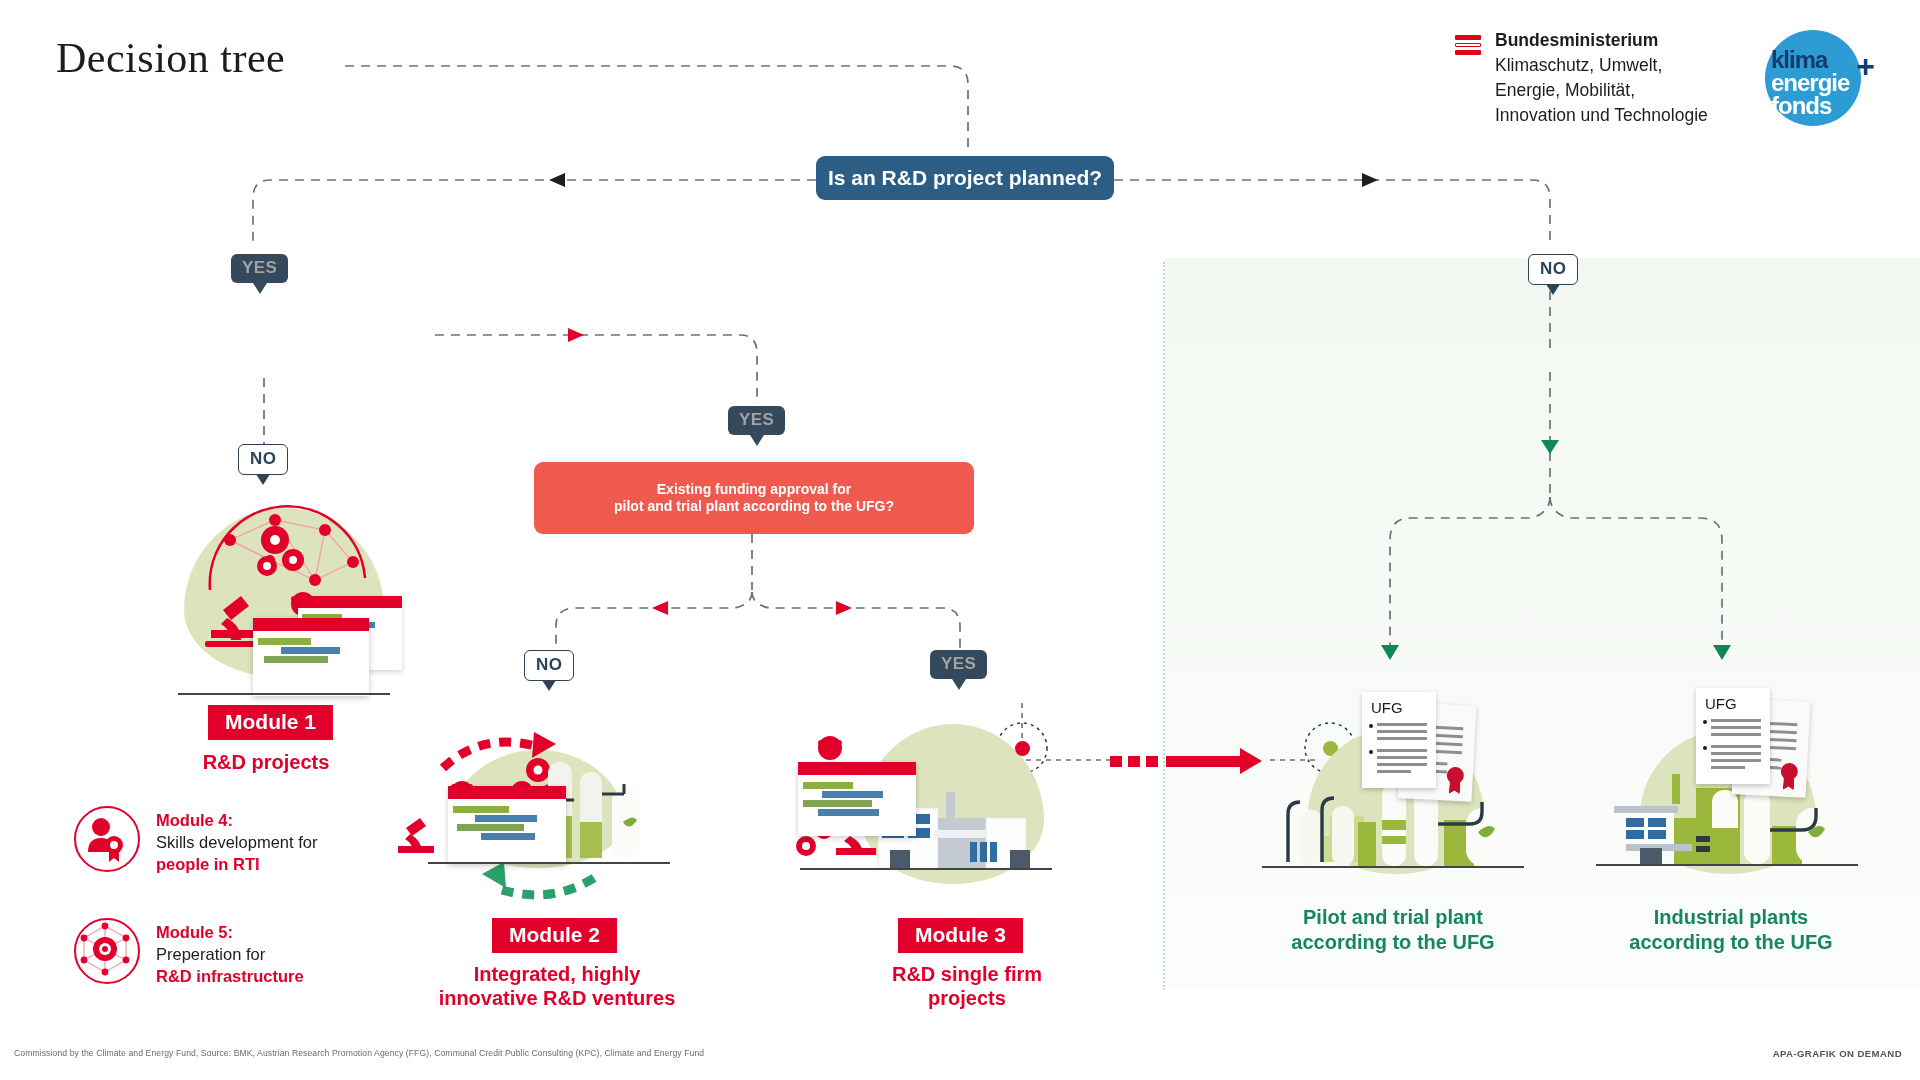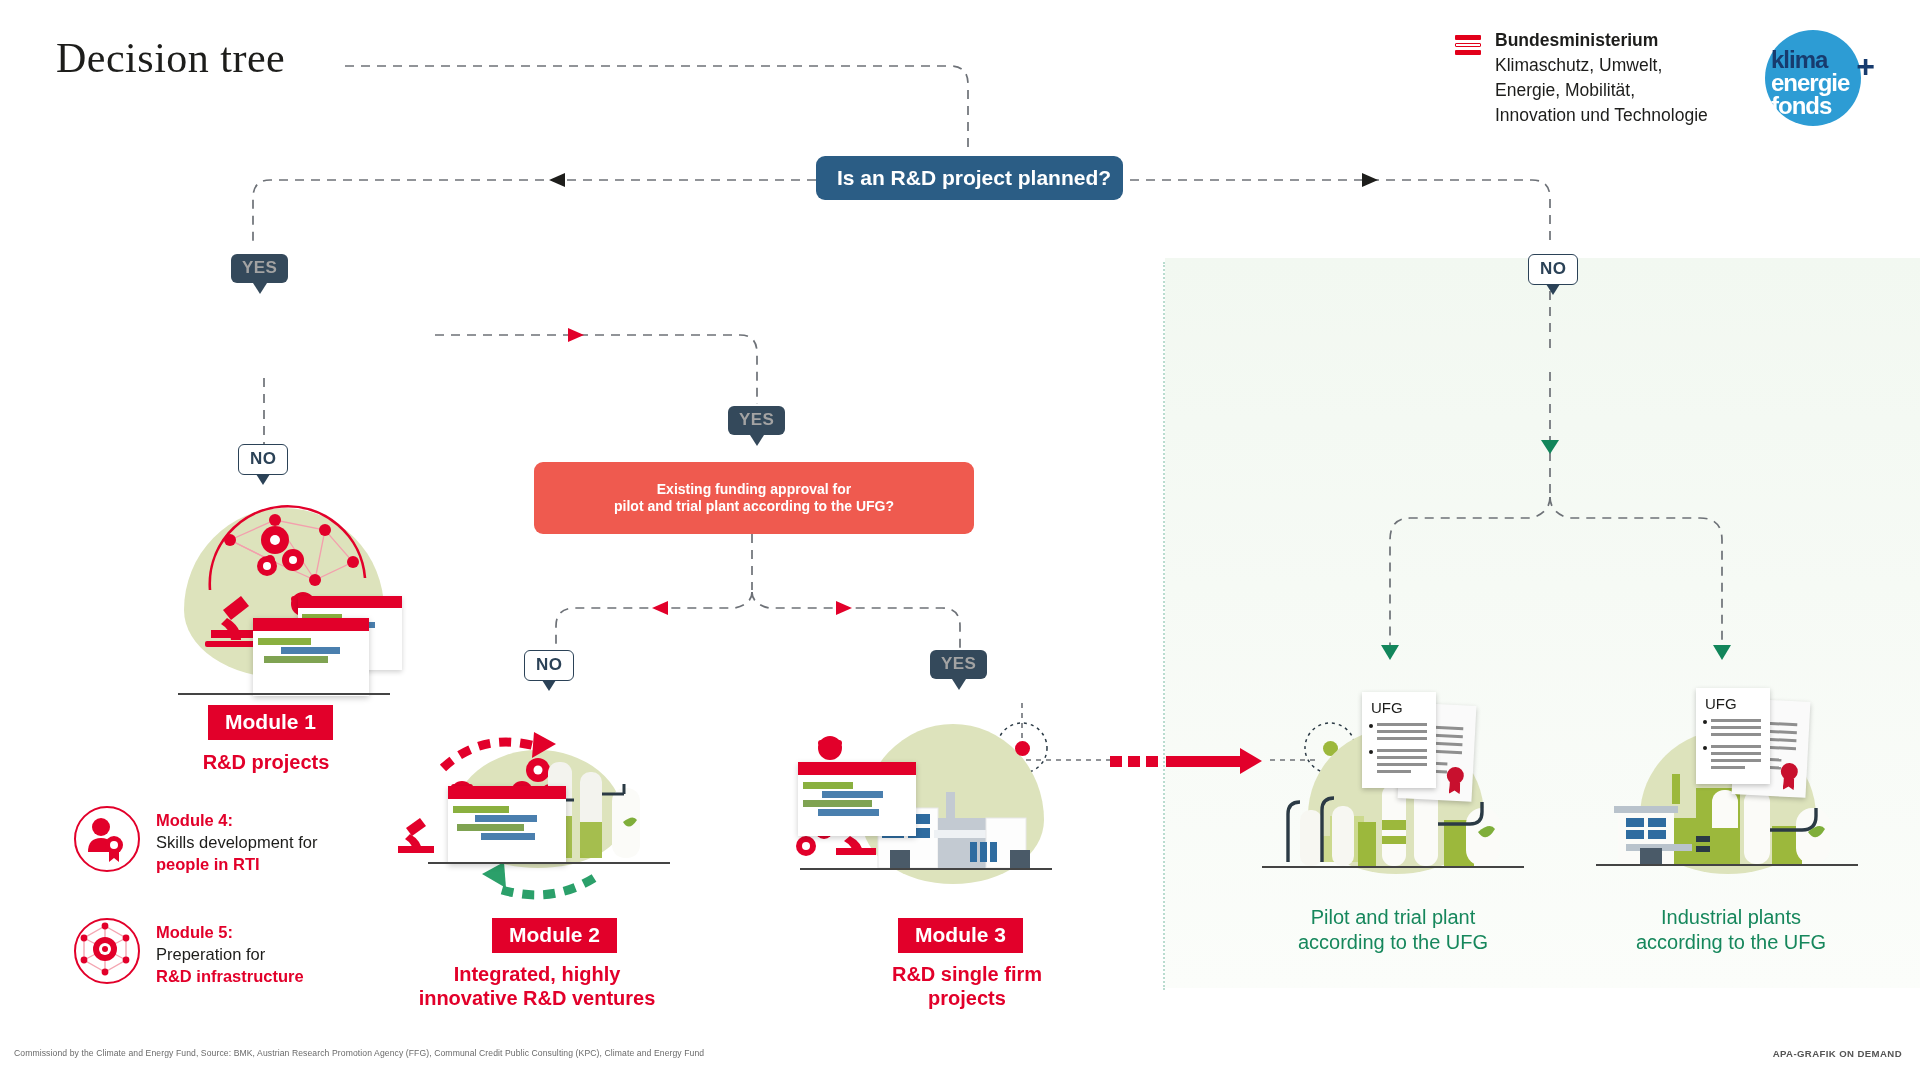--- a/index.html
+++ b/index.html
@@ -29,39 +29,39 @@
   .kef{position:absolute;left:1765px;top:22px;width:110px;height:110px;}
   .kef .circ{position:absolute;left:0;top:8px;width:96px;height:96px;border-radius:50%;background:#2d9cd4;}
   .kef .plus{position:absolute;right:0;top:26px;font-size:32px;font-weight:bold;color:#173b6e;}
   .kef .txt{position:absolute;left:6px;top:26px;width:100px;color:#173b6e;font-weight:bold;
     font-size:24px;line-height:.96;letter-spacing:-1px;}
   .kef .txt .w{color:#fff;}
 
   
   .node{position:absolute;border-radius:9px;color:#fff;font-weight:bold;text-align:center;
     display:flex;align-items:center;justify-content:center;line-height:1.22;}
-  .node.blue{background:#2b5d85;padding-left:9px;}
+  .node.blue{background:#2b5d85;}
   .node.red{background:#ef5a4f;}
 
   
   .badge{position:absolute;border-radius:6px;font-weight:bold;font-size:17px;
     padding:4px 11px 5px;letter-spacing:.4px;}
   .badge.yes{background:#34495b;color:#a3a3a3;}
   .badge.no{background:#fff;color:#2b4257;border:1.6px solid #2b4257;}
   .badge .tip{position:absolute;left:50%;bottom:-11px;transform:translateX(-50%);
     width:0;height:0;border-left:7px solid transparent;border-right:7px solid transparent;
     border-top:11px solid #34495b;}
   .badge.no .tip{border-top-color:#2b4257;}
 
   
   .mod-chip{position:absolute;background:#e2002a;color:#fff;font-weight:bold;font-size:21px;
     padding:5px 17px 6px;text-align:center;}
   .mod-cap{position:absolute;color:#e2002a;font-weight:bold;font-size:20px;text-align:center;
     line-height:1.22;}
-  .green-cap{position:absolute;color:#16875c;font-weight:normal;font-size:20px;text-align:center;
+  .green-cap{position:absolute;color:#16875c;font-weight:bold;font-size:20px;text-align:center;
     line-height:1.25;}
 
   
   .leg{position:absolute;display:flex;gap:16px;align-items:flex-start;}
   .leg .ring{width:62px;height:62px;border-radius:50%;border:2.6px solid #e2002a;
     position:relative;flex:none;}
   .leg .lt{font-size:16.5px;line-height:1.34;color:#1d1d1b;padding-top:3px;}
   .leg .lt .h{color:#e2002a;font-weight:bold;display:block;}
   .leg .lt .r{color:#e2002a;font-weight:bold;display:block;}
 
@@ -348,21 +348,21 @@
       <div style="padding:5px;">
         <div style="height:7px;background:#8ab03f;width:52%;margin:2px 0;"></div>
         <div style="height:7px;background:#4a7fae;width:58%;margin:2px 0;margin-left:20%;"></div>
         <div style="height:7px;background:#7fa352;width:62%;margin:2px 0;margin-left:4%;"></div>
         <div style="height:7px;background:#4a7fae;width:50%;margin:2px 0;margin-left:26%;"></div>
       </div>
     </div>
     <div class="ground" style="left:428px;top:862px;width:242px;"></div>
   </div>
   <div class="mod-chip" style="left:492px;top:918px;">Module 2</div>
-  <div class="mod-cap" style="left:392px;top:962px;width:290px;white-space:pre-line;">Integrated, highly
+  <div class="mod-cap" style="left:412px;top:962px;width:290px;white-space:pre-line;">Integrated, highly
 innovative R&amp;D ventures</div>
 
   <div>
     <div class="blob" style="left:862px;top:724px;width:182px;height:160px;"></div>
     <svg style="position:absolute;left:786px;top:718px;" width="280" height="180">
       <g fill="#e2002a">
         <circle cx="44" cy="30" r="12"></circle>
           <path d="M28,66 q0-19 16-19 q16,0 16,19 z"></path>
         <rect x="32" y="22" width="24" height="6" rx="3"></rect>
         <circle cx="20" cy="128" r="10"></circle>

